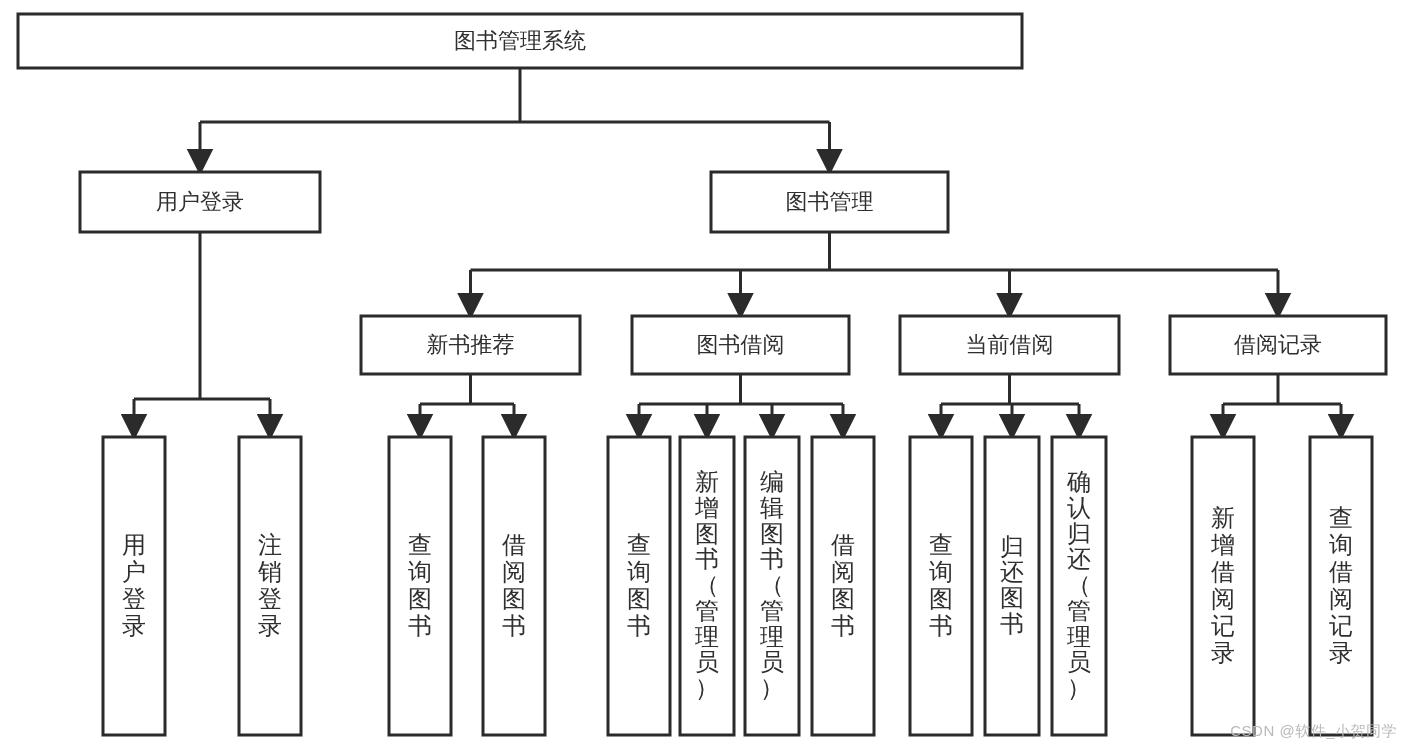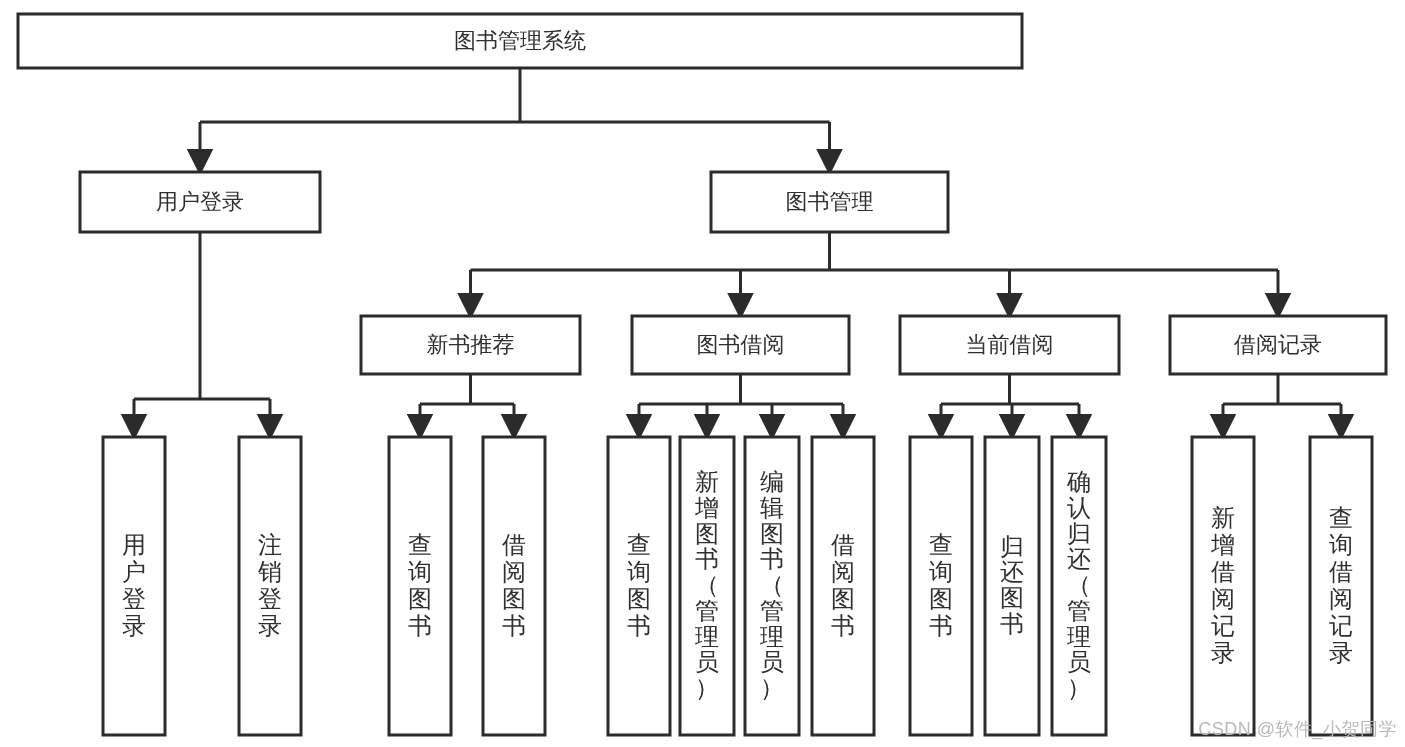--- a/index.html
+++ b/index.html
@@ -53,21 +53,21 @@
   }
   .arrow-head {
     fill: #2b2b2b;
     stroke: none;
   }
   .watermark {
     position: absolute;
     right: 8px;
     bottom: 6px;
     font-family: "Liberation Sans", "DejaVu Sans", sans-serif;
-    font-size: 18px;
+    font-size: 15px;
     color: #b9b9b9;
     letter-spacing: 0.5px;
     white-space: nowrap;
     user-select: none;
     text-align: center;
   }
 </style>
 </head>
 <body>
 

